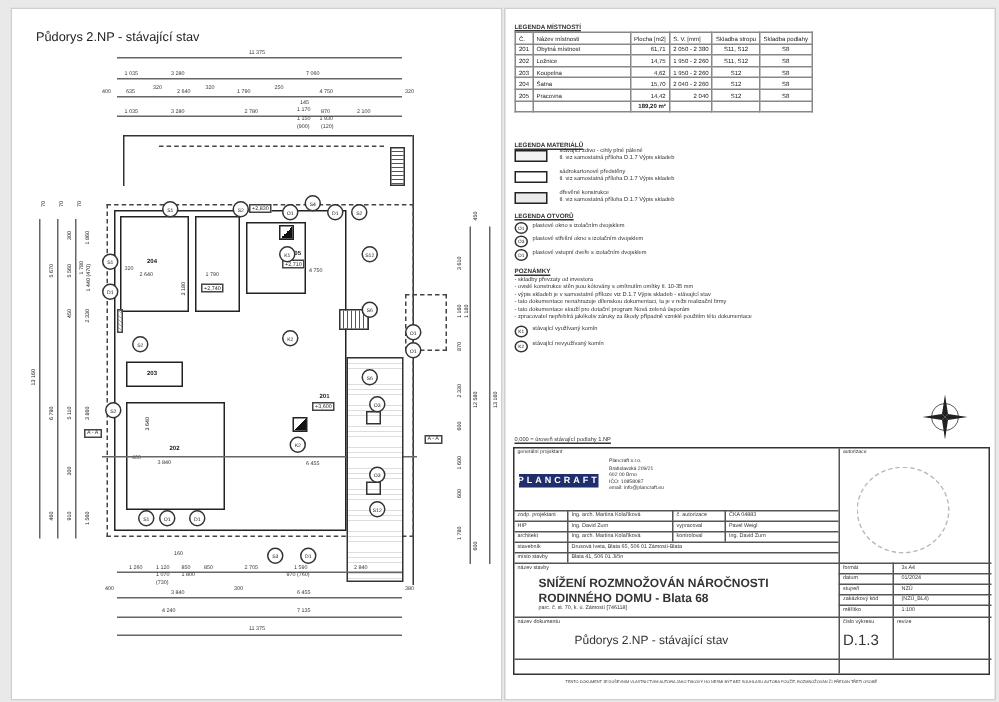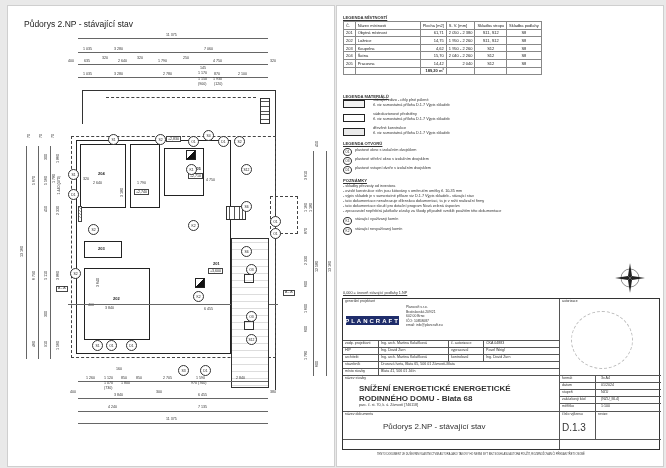--- a/index.html
+++ b/index.html
@@ -352,21 +352,21 @@
     <div class="lt s" style="left:38px;top:56px;">Ing. arch. Martina Kolaříková</div>
     <div class="lt s" style="left:108px;top:56px;">kontroloval</div>
     <div class="lt s" style="left:143px;top:56px;">Ing. David Zurn</div>
     <div class="lt s" style="left:2px;top:63px;">stavebník</div>
     <div class="lt s" style="left:38px;top:63px;">Drusová Iveta, Blata 65, 506 01 Zámostí-Blata</div>
     <div class="lt s" style="left:2px;top:70px;">místo stavby</div>
     <div class="lt s" style="left:38px;top:70px;">Blata 41, 506 01 Jičín</div>
 
     <div class="tbrow" style="left:0;top:76px;width:318px;"></div>
     <div class="lt s" style="left:2px;top:77px;">název stavby</div>
-    <div class="t" style="left:16px;top:86px;font-size:8px;font-weight:bold;color:#333;">SNÍŽENÍ ENERGETICKÉ ENERGETICKÉ</div>
+    <div class="t" style="left:16px;top:86px;font-size:8px;font-weight:bold;color:#333;">SNÍŽENÍ ROZMNOŽOVÁN NÁROČNOSTI</div>
     <div class="t" style="left:16px;top:96px;font-size:8px;font-weight:bold;color:#333;">RODINNÉHO DOMU - Blata 68</div>
     <div class="lt s" style="left:16px;top:104px;">parc. č. st. 70, k. ú. Zámostí [746118]</div>
 
     <div class="tbcol" style="left:252px;top:76px;height:36px;"></div>
     <div class="tbrow" style="left:216px;top:83px;width:102px;"></div>
     <div class="tbrow" style="left:216px;top:90px;width:102px;"></div>
     <div class="tbrow" style="left:216px;top:97px;width:102px;"></div>
     <div class="tbrow" style="left:216px;top:104px;width:102px;"></div>
     <div class="lt s" style="left:219px;top:77px;">formát</div>
     <div class="lt s" style="left:258px;top:77px;">3x A4</div>

